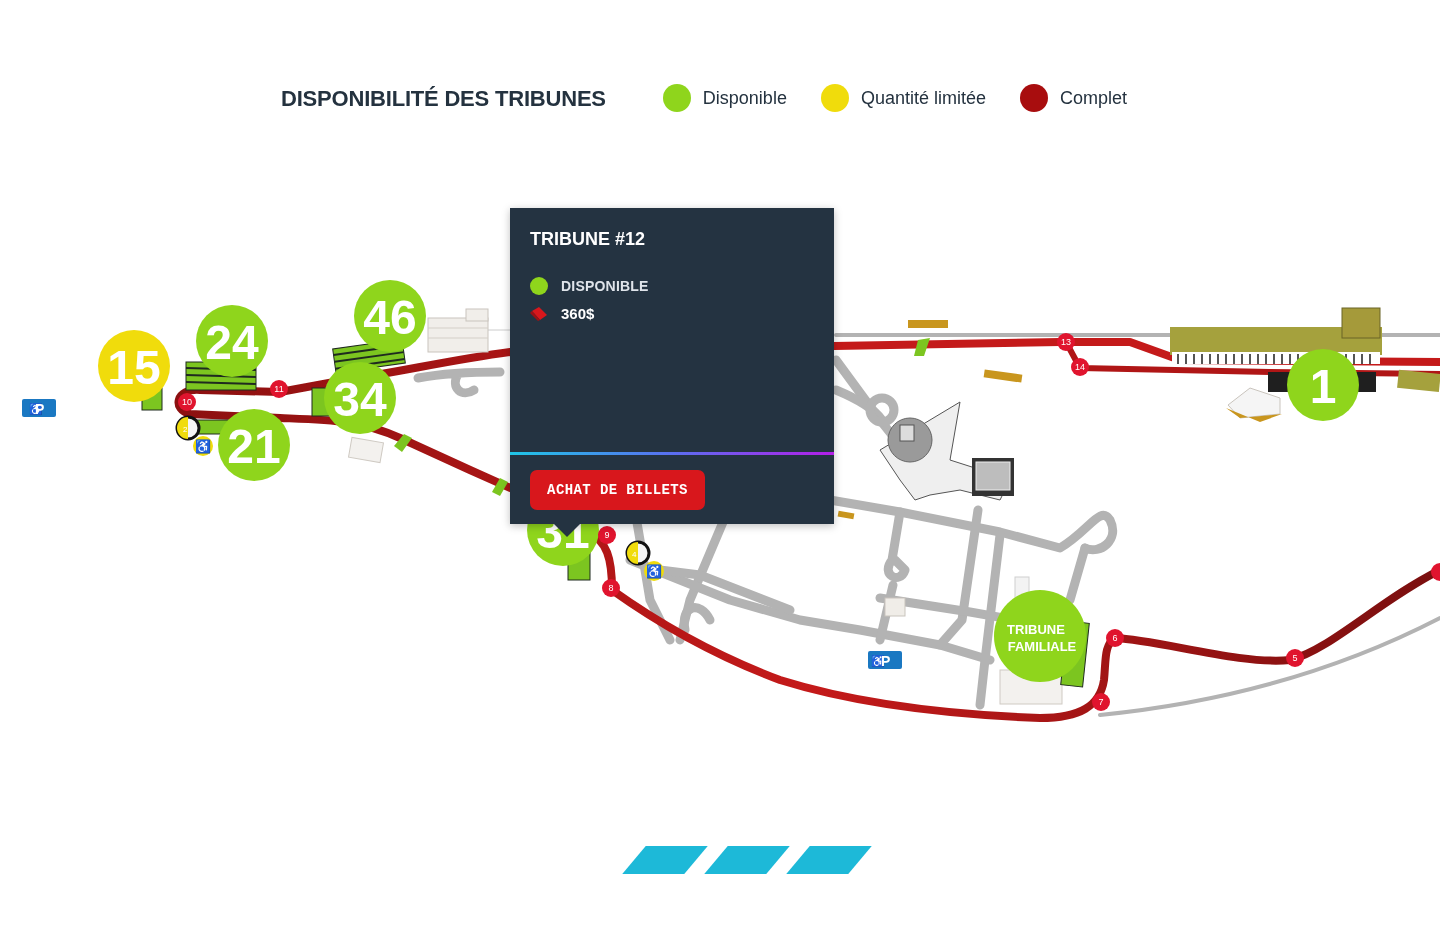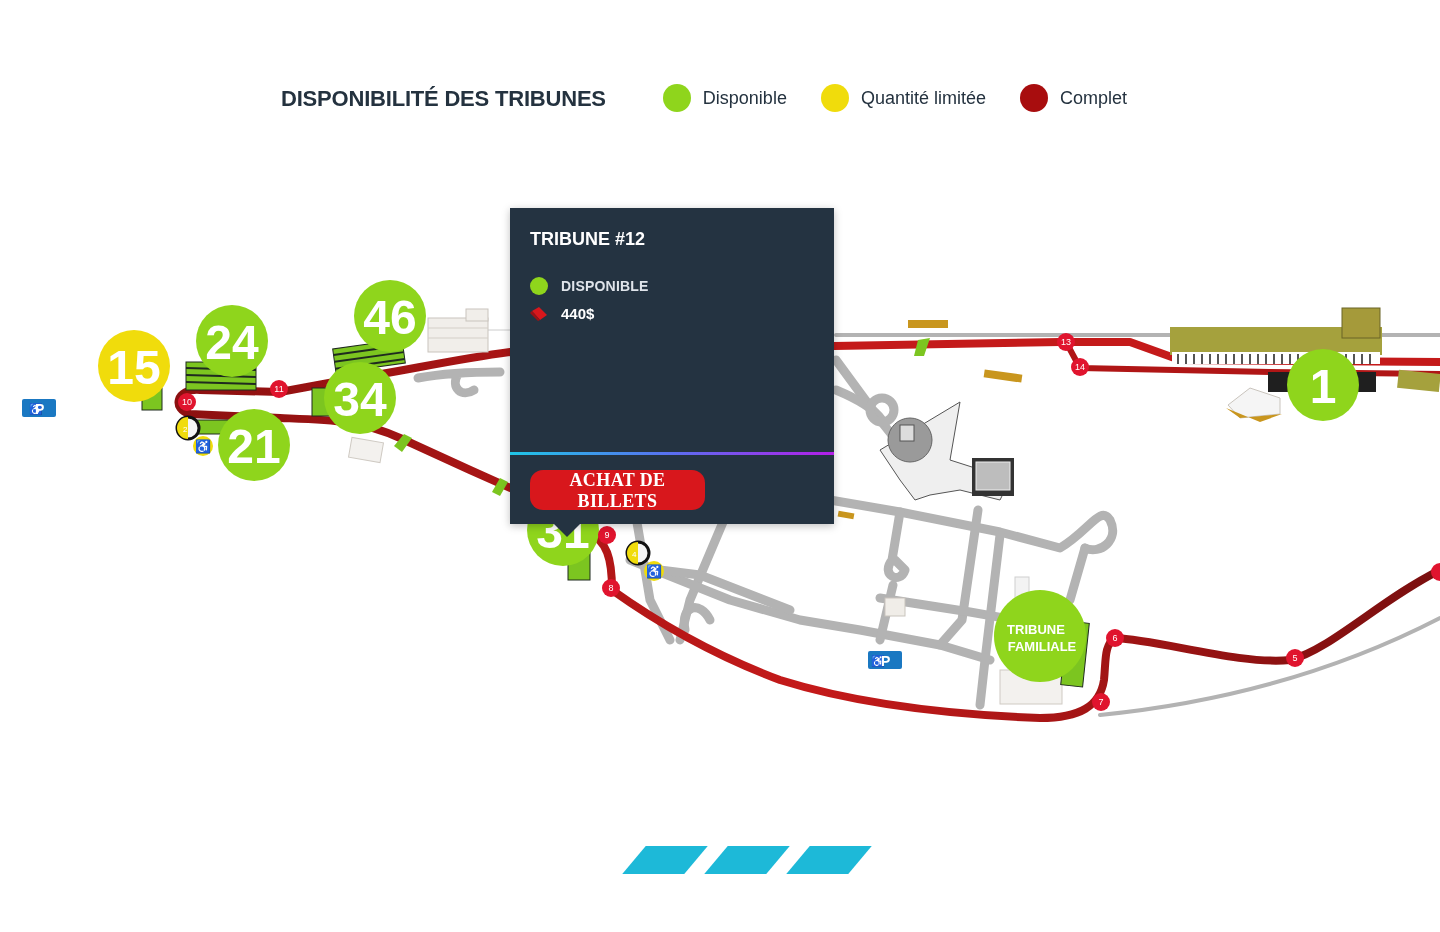--- a/index.html
+++ b/index.html
@@ -16,21 +16,21 @@
 
     .tooltip { position: absolute; left: 510px; top: 164px; width: 324px; height: 316px; background: #243341; box-shadow: 0 2px 8px rgba(0,0,0,0.25); margin-top: 44px; }
     .tooltip::after { content: ""; position: absolute; left: 44px; bottom: -13px; border-left: 13px solid transparent; border-right: 13px solid transparent; border-top: 13px solid #243341; }
     .tt-title { position: absolute; left: 20px; top: 21px; font-size: 18px; font-weight: 700; color: #ffffff; }
     .tt-row { position: absolute; left: 20px; display: flex; align-items: center; }
     .tt-status-dot { width: 18px; height: 18px; border-radius: 50%; margin-right: 13px; }
     .tt-status-label { font-size: 14px; font-weight: 700; color: #dfe4ea; letter-spacing: 0.2px; }
     .tt-price { font-size: 15px; font-weight: 700; color: #ffffff; }
     .tt-desc { position: absolute; left: 20px; top: 166px; width: 290px; font-size: 13.5px; line-height: 21px; color: #d6dce3; }
     .tt-divider { position: absolute; left: 0; top: 244px; width: 324px; height: 3px; background: linear-gradient(90deg, #1fc6e6 0%, #5a6ff0 50%, #b41ee8 100%); }
-    .tt-button { position: absolute; left: 20px; top: 262px; width: 175px; height: 40px; background: #d8171c; border: none; border-radius: 13px; color: #ffffff; font-family: Liberation Serif, serif; font-size: 18px; font-weight: 700; letter-spacing: 0.4px; cursor: pointer; }
+    .tt-button { position: absolute; left: 20px; top: 262px; width: 175px; height: 40px; background: #d8171c; border: none; border-radius: 7px; color: #ffffff; font-family: Liberation Mono, monospace; font-size: 14px; font-weight: 700; letter-spacing: 0.4px; cursor: pointer; }
 
     .pager { position: absolute; left: 622px; top: 846px; display: flex; }
     .pager-dash { width: 62px; height: 28px; margin-right: 8px; background: #1db9d8; transform: skewX(-40deg); margin-left: 12px; }
   </style>
 </head>
 <body>
 
 <div class="legend-bar">
   <div class="legend-title">DISPONIBILITÉ DES TRIBUNES</div>
   <div class="legend-item">
@@ -274,21 +274,21 @@
   <div class="tt-title">TRIBUNE #12</div>
   <div class="tt-row" style="top:69px">
     <span class="tt-status-dot" style="background:#8fd51c"></span>
     <span class="tt-status-label">DISPONIBLE</span>
   </div>
   <div class="tt-row" style="top:97px">
     <svg width="18" height="14" viewBox="0 0 18 14" style="margin-right:13px">
       <polygon points="2,4 9,0 17,8 10,13" fill="#d8171c"></polygon>
       <polygon points="2,4 10,13 8,14 0,6" fill="#9e1014"></polygon>
     </svg>
-    <span class="tt-price">440$</span>
+    <span class="tt-price">360$</span>
   </div>
   <div class="tt-divider"></div>
   <button class="tt-button">ACHAT DE BILLETS</button>
 </div>
 
 <div class="pager">
   <div class="pager-dash"></div>
   <div class="pager-dash"></div>
   <div class="pager-dash"></div>
 </div>

